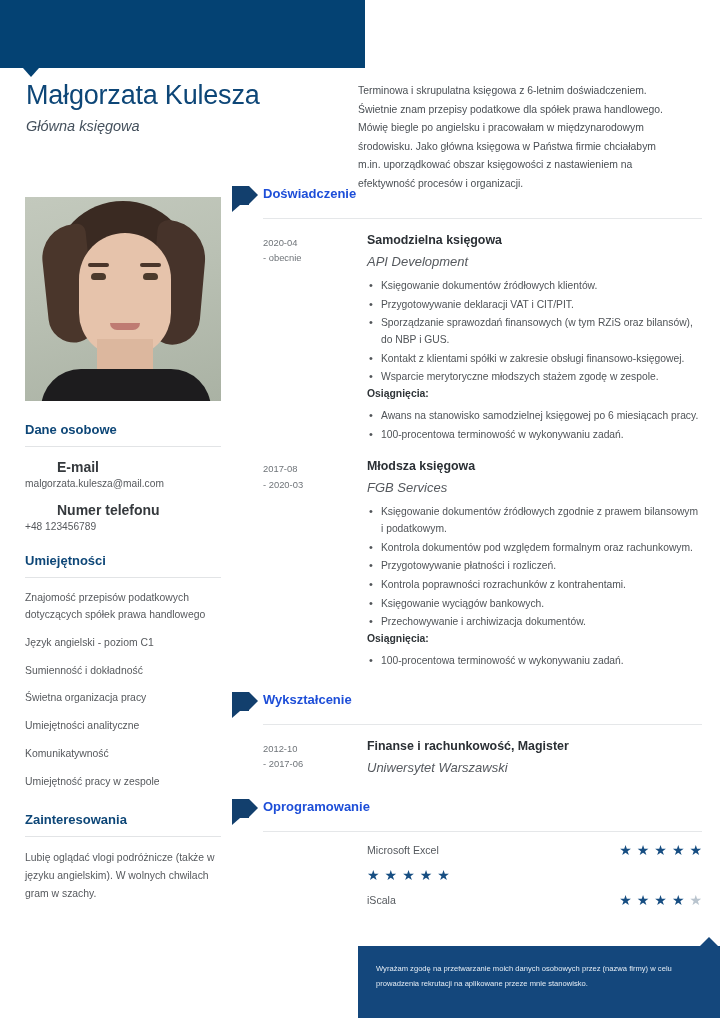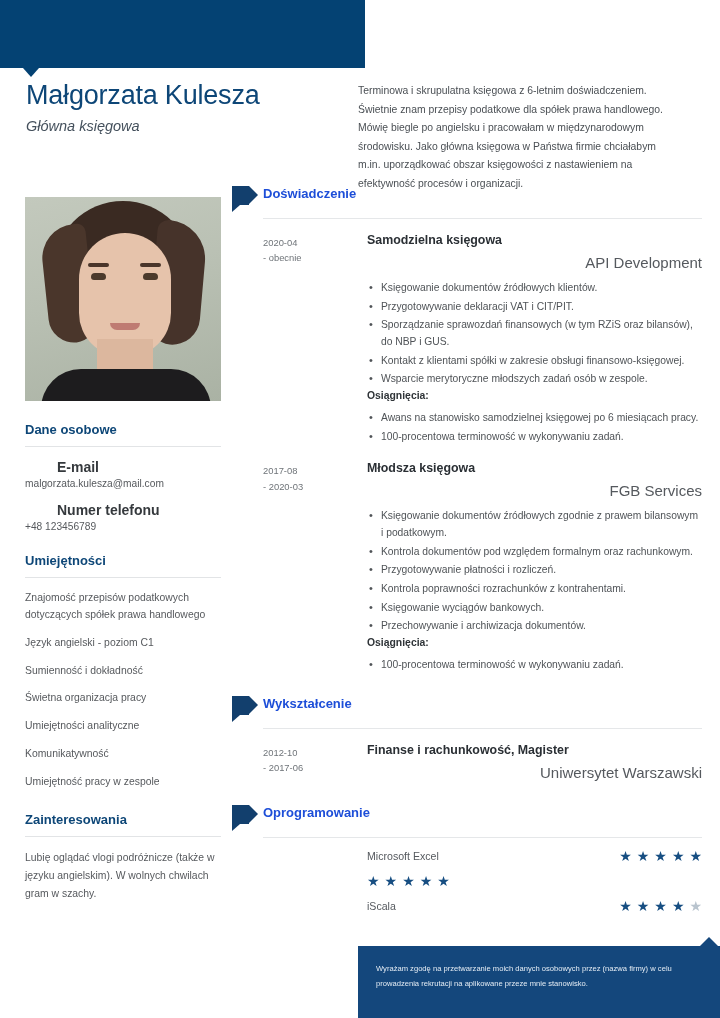--- a/index.html
+++ b/index.html
@@ -141,21 +141,21 @@
   }
 
   .entry { display: flex; padding: 14px 0 0 31px; }
   .entry-dates {
     width: 74px; flex: 0 0 74px;
     font-size: 9.4px; color: #6f7479; line-height: 1.62; padding-top: 2px;
   }
   .entry-body { flex: 1; padding-left: 30px; }
   .entry-role { font-size: 12.4px; font-weight: bold; color: #2a2f34; }
   .entry-org {
-    font-size: 15px; color: #55595e; margin-top: 7px; text-align: right;
+    font-size: 13px; font-style: italic; color: #55595e; margin-top: 7px;
   }
   .bullets { margin: 9px 0 0 0; padding: 0; list-style: none; }
   .bullets li {
     position: relative; padding-left: 14px;
     font-size: 10.3px; line-height: 1.62; color: #4f5357; margin-bottom: 2px;
   }
   .bullets li::before {
     content: "•"; position: absolute; left: 2px; top: -1px;
     color: #4f5357; font-size: 11px;
   }
@@ -267,21 +267,21 @@
         <div>- obecnie</div>
       </div>
       <div class="entry-body">
         <div class="entry-role">Samodzielna księgowa</div>
         <div class="entry-org">API Development</div>
         <ul class="bullets">
           <li>Księgowanie dokumentów źródłowych klientów.</li>
           <li>Przygotowywanie deklaracji VAT i CIT/PIT.</li>
           <li>Sporządzanie sprawozdań finansowych (w tym RZiS oraz bilansów), do NBP i GUS.</li>
           <li>Kontakt z klientami spółki w zakresie obsługi finansowo-księgowej.</li>
-          <li>Wsparcie merytoryczne młodszych zadań osób w zespole.</li>
+          <li>Wsparcie merytoryczne młodszych stażem zgodę w zespole.</li>
         </ul>
         <div class="ach-label">Osiągnięcia:</div>
         <ul class="bullets">
           <li>Awans na stanowisko samodzielnej księgowej po 6 miesiącach pracy.</li>
           <li>100-procentowa terminowość w wykonywaniu zadań.</li>
         </ul>
       </div>
     </div>
 
     <div class="entry">

